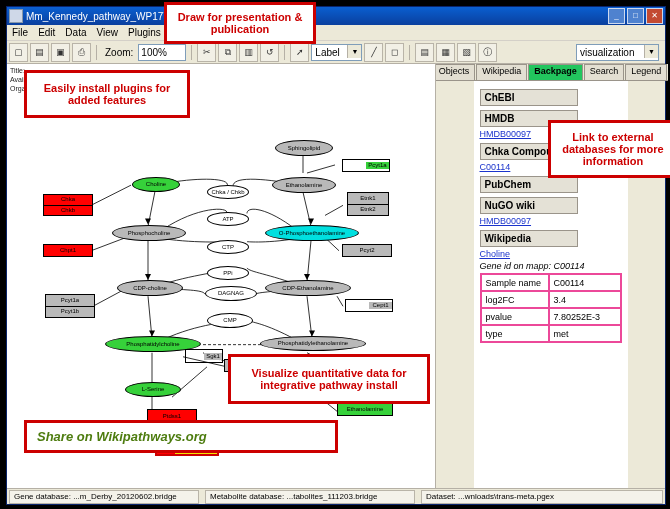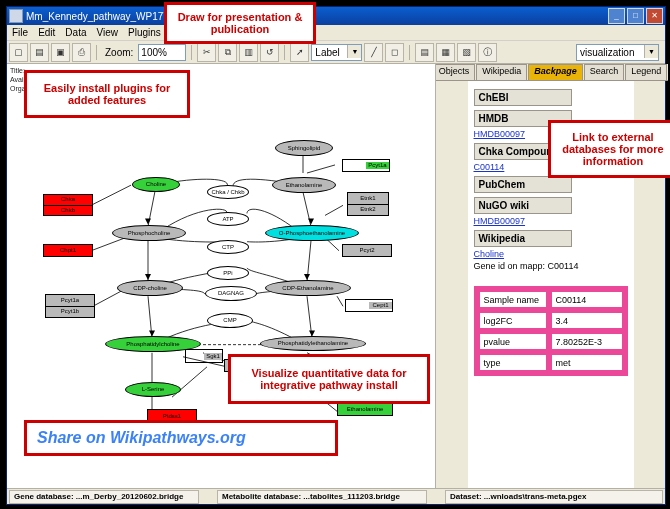--- a/index.html
+++ b/index.html
@@ -60,43 +60,43 @@
   .green{background:#36d13a;}
   .white{background:#fff;}
   .red{background:#ff0000;}
   .cyan{background:#00e0e0;}
   .twotone{display:flex;padding:0;}
   .twotone>div{flex:1;display:flex;align-items:center;justify-content:center;font-size:6px;}
   svg.lines{position:absolute;inset:0;width:100%;height:100%;}
   
   .tabrow{display:flex;height:16px;background:#ece9d8;border-bottom:1px solid #9a948a;font-size:9px;}
   .tab{padding:1px 5px;border:1px solid #9a948a;border-bottom:none;background:#e3dfd2;margin-right:1px;}
-  .tab.active{background:#eab308;font-weight:bold;font-style:italic;}
+  .tab.active{background:#22c55e;font-weight:bold;}
   .rcontent{flex:1;background:#fff;overflow:hidden;padding:4px 6px;font-size:10px;}
   .sect{background:#e4e1d6;border:1px solid #9a948a;font-weight:bold;font-size:10px;
     padding:2px 4px;margin:4px 0 2px 0;width:88px;}
   .link{color:#1a33cc;text-decoration:underline;font-size:9px;margin:2px 0;display:block;}
   .plain{font-size:9px;margin:2px 0;}
   .exprhdr{font-weight:bold;font-size:10px;margin:6px 0 2px 0;}
-  .geneid{font-size:9px;margin-bottom:15px;}
+  .geneid{font-size:9px;margin-bottom:2px;font-style:italic;}
   table.expr{border-collapse:collapse;font-size:9px;}
-  table.expr td{border:6px solid #ec4899;padding:1px 4px;height:13px;}
+  table.expr td{border:2px solid #ec4899;padding:1px 4px;height:13px;}
   table.expr td.k{width:58px;}
   table.expr td.v{width:62px;}
   
   .status{height:15px;background:#ece9d8;border-top:1px solid #b5b0a5;display:flex;
-    align-items:center;font-size:8px;gap:16px;font-weight:bold;}
+    align-items:center;font-size:8px;gap:4px;}
   .status .cell{border:1px solid #b9b4a8;height:12px;display:flex;align-items:center;
     padding:0 4px;margin-left:2px;background:#f4f2ea;}
   
   .anno{position:absolute;border:3px solid #cc0000;background:#fff;color:#cc0000;
     font-weight:bold;text-align:center;display:flex;align-items:center;justify-content:center;
     padding:3px 6px;line-height:12px;}
-  .bigbrand{position:absolute;border:3px solid #cc0000;background:#fff;color:#3b82f6;
-    font-style:italic;font-weight:bold;font-size:16px;padding:6px 10px;}
+  .bigbrand{position:absolute;border:3px solid #cc0000;background:#fff;color:#4d7c0f;
+    font-style:italic;font-weight:bold;font-size:13px;padding:6px 10px;}
 </style>
 </head>
 <body>
 
 <div class="app">
 
   <div class="titlebar">
     <div class="ticon"></div>
     <div class="ttext">Mm_Kennedy_pathway_WP1771_45176.gpml</div>
     <div class="winbtns">

